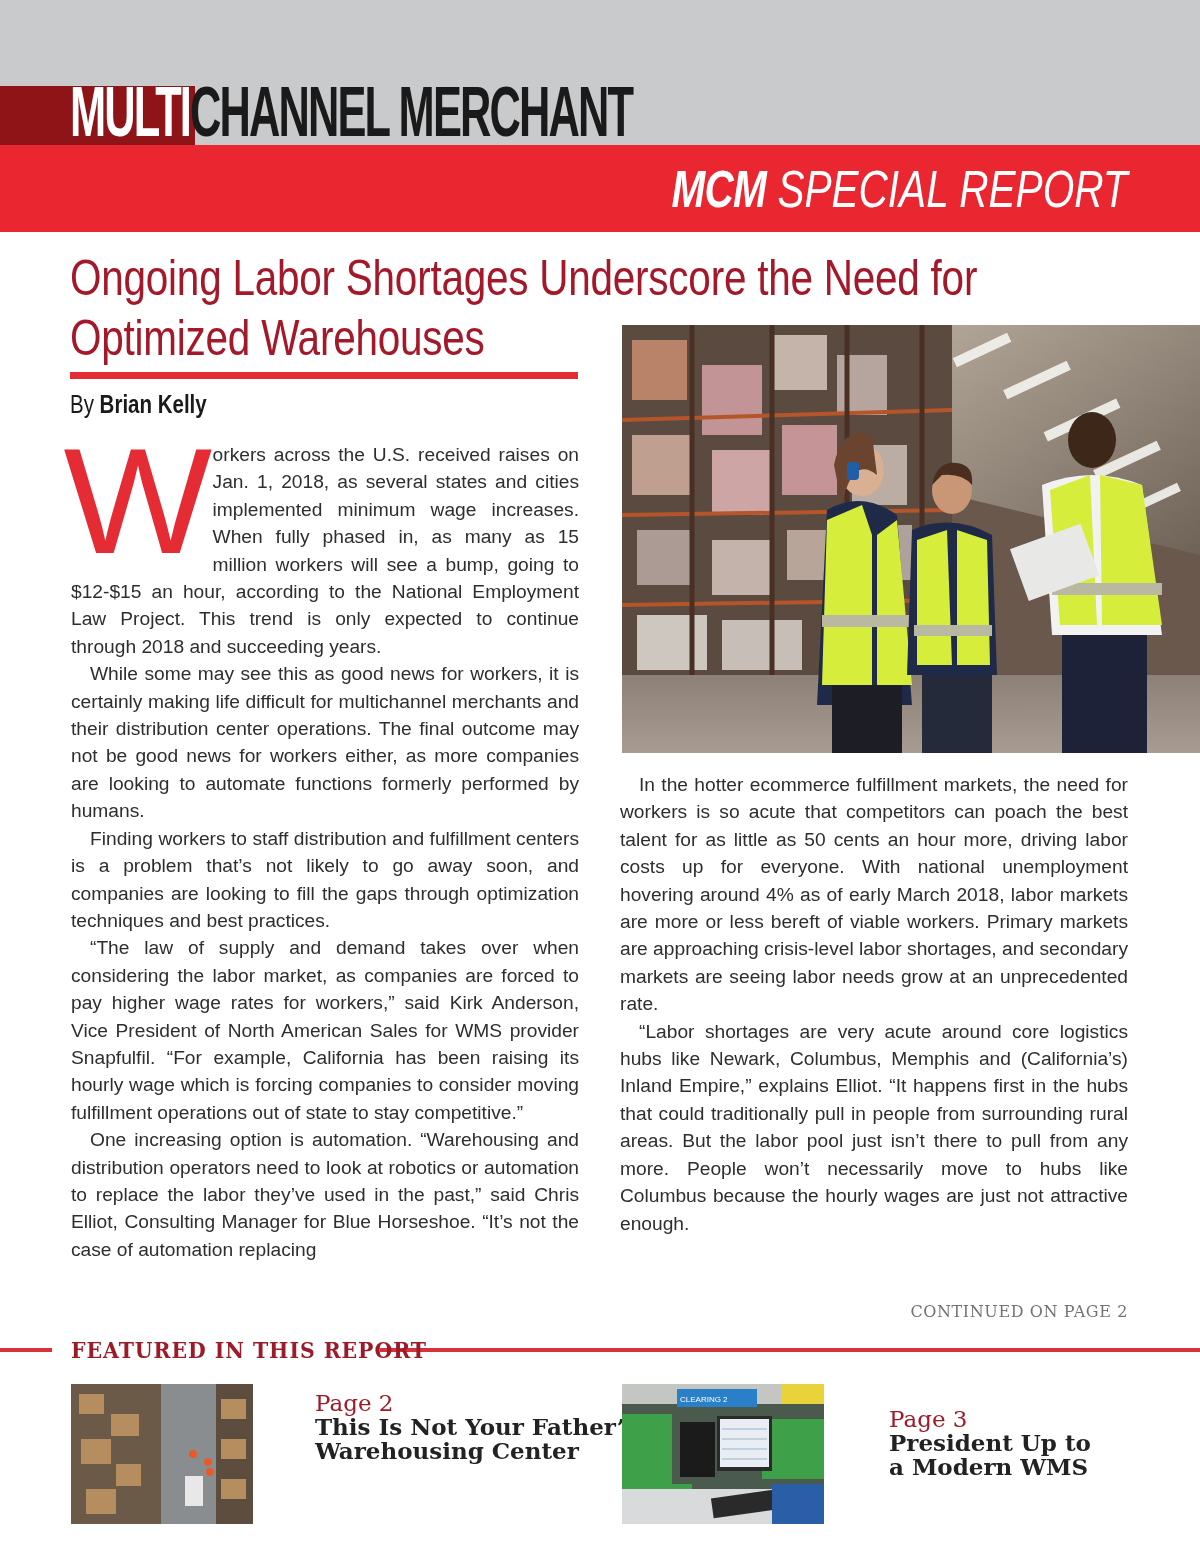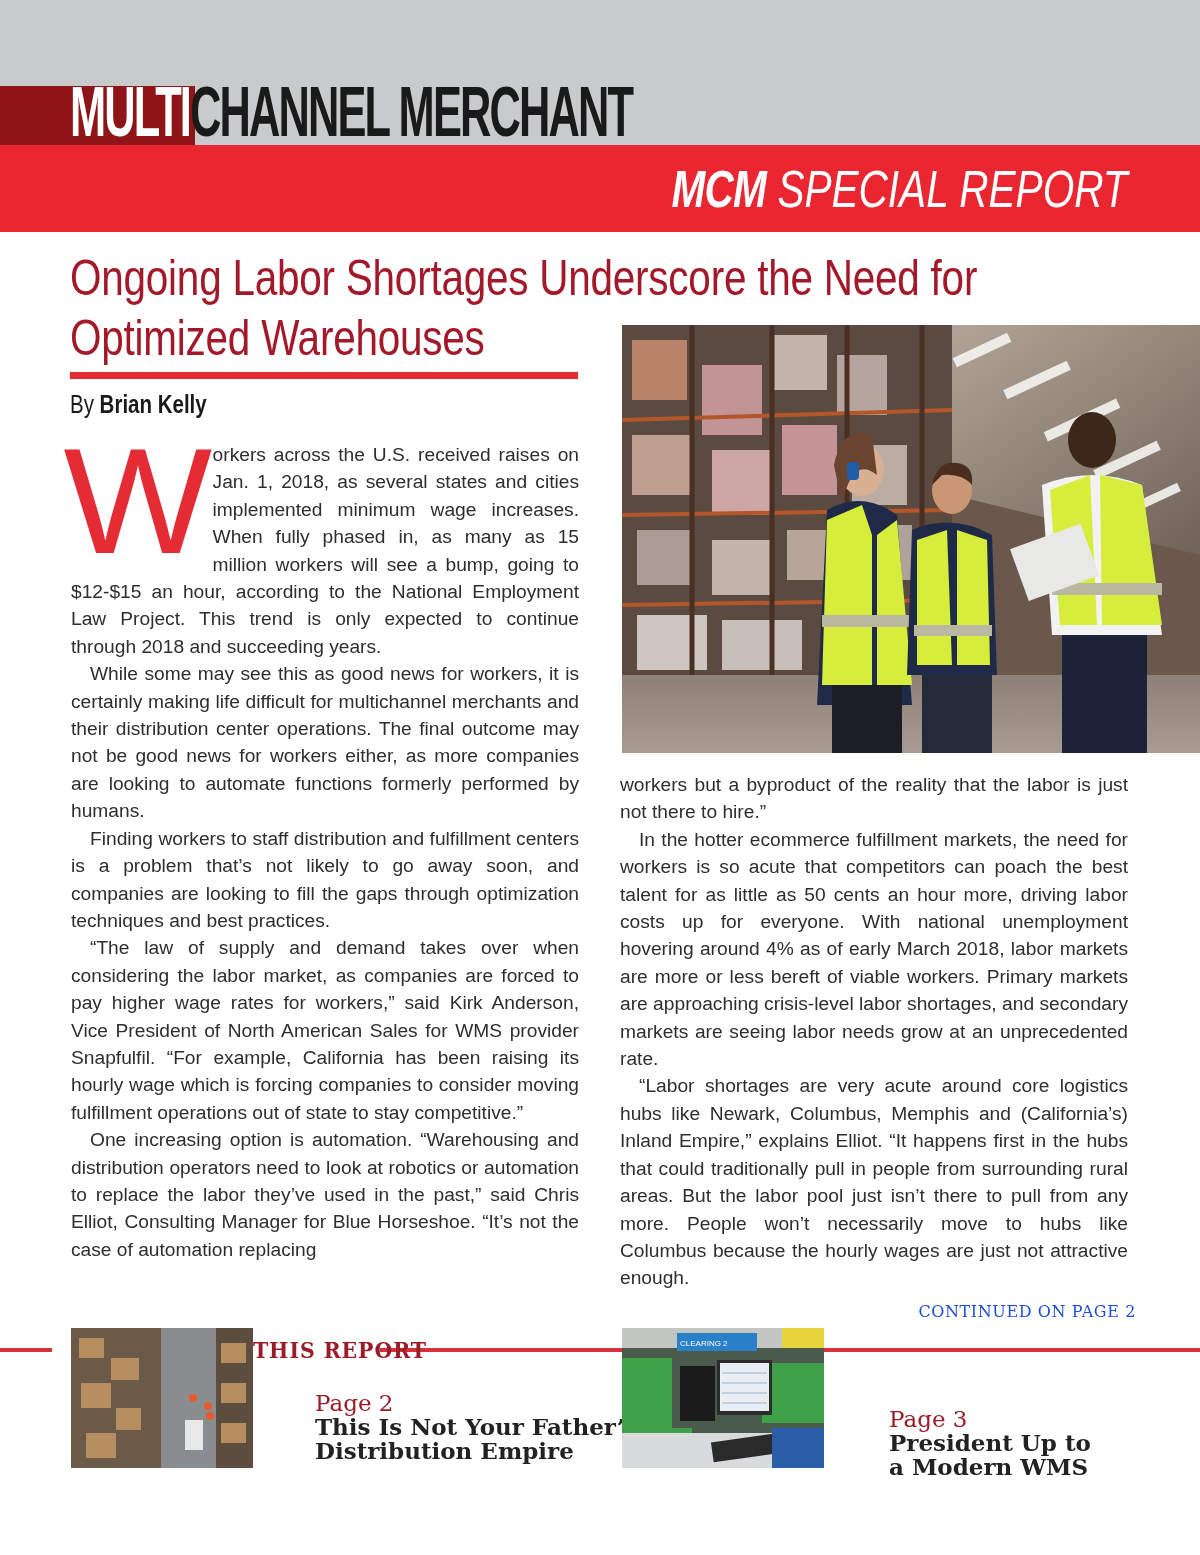--- a/index.html
+++ b/index.html
@@ -34,30 +34,30 @@
 
   
   .col { position: absolute; width: 508px; font-size: 19.2px; line-height: 27.4px; color: #2e2e2e;
     text-align: justify; hyphens: manual; }
   .col p { text-indent: 19px; }
   .col p.first { text-indent: 0; }
   .col-left { left: 71px; top: 441px; }
   .col-right { left: 620px; top: 771px; }
   .dropcap { float: left; font-size: 150px; line-height: 112px; color: #e52b34; font-weight: 400;
     margin: 4px 4px -6px -4px; font-family: "Liberation Sans", sans-serif; transform: scaleX(1.05); }
-  .continued { position: absolute; right: 64px; top: 1302px; font-family: "DejaVu Serif", serif;
-    font-size: 16px; letter-spacing: 0.6px; color: #1d4ed8; }
+  .continued { position: absolute; right: 72px; top: 1302px; font-family: "DejaVu Serif", serif;
+    font-size: 16px; letter-spacing: 0.6px; color: #737373; }
 
   
   .feat-rule-left { position: absolute; left: 0; top: 1348px; width: 52px; height: 4px; background: #d6323b; }
   .feat-rule-right { position: absolute; left: 380px; top: 1348px; width: 820px; height: 4px; background: #d6323b; }
   .feat-title { position: absolute; left: 71px; top: 1335px; font-family: "DejaVu Serif", serif; font-weight: 700;
     font-size: 22px; line-height: 30px; letter-spacing: 1px; color: #9b1b29; white-space: nowrap;
     transform: scaleX(0.93); transform-origin: left top; }
-  .feat-thumb { position: absolute; top: 1328px; width: 182px; height: 140px; overflow: hidden; }
+  .feat-thumb { position: absolute; top: 1384px; width: 182px; height: 140px; overflow: hidden; }
   .thumb-1 { left: 71px; }
   .thumb-2 { left: 622px; width: 202px; }
   .feat-text { position: absolute; top: 1392px; font-family: "DejaVu Serif", serif; }
   .feat-text-1 { left: 315px; }
   .feat-text-2 { left: 889px; margin-top: 16px; }
   .feat-page { font-size: 23px; line-height: 23px; color: #9b1b29; }
   .feat-headline { font-size: 23px; line-height: 24px; font-weight: 700; color: #222; }
 </style>
 </head>
 <body>
@@ -174,21 +174,20 @@
   <p class="first">
     <span class="dropcap">W</span><span>orkers across the U.S. received raises on Jan. 1, 2018, as several states and cities implemented minimum wage in­creases. When fully phased in, as many as 15 million workers will see a bump, going to $12-$15 an hour, according to the National Employment Law Project. This trend is only expected to continue through 2018 and succeeding years.</span>
   </p>
   <p>While some may see this as good news for workers, it is certainly making life difficult for multichannel mer­chants and their distribution center operations. The final outcome may not be good news for workers either, as more companies are looking to automate functions for­merly performed by humans.</p>
   <p>Finding workers to staff distribution and fulfillment centers is a problem that’s not likely to go away soon, and companies are looking to fill the gaps through opti­mization techniques and best practices.</p>
   <p>“The law of supply and demand takes over when considering the labor market, as companies are forced to pay higher wage rates for workers,” said Kirk An­derson, Vice President of North American Sales for WMS provider Snapfulfil. “For example, California has been raising its hourly wage which is forcing compa­nies to consider moving fulfillment operations out of state to stay competitive.”</p>
   <p>One increasing option is automation. “Warehousing and distribution operators need to look at robotics or automation to replace the labor they’ve used in the past,” said Chris Elliot, Consulting Manager for Blue Horseshoe. “It’s not the case of automation replacing</p>
 </div>
 
 <div class="col col-right">
-  <p class="first">workers but a byproduct of the reality that the labor is just not there to hire.”</p>
   <p>In the hotter ecommerce fulfillment markets, the need for workers is so acute that competitors can poach the best talent for as little as 50 cents an hour more, driving labor costs up for everyone. With national unem­ployment hovering around 4% as of early March 2018, labor markets are more or less bereft of viable workers. Primary markets are approaching crisis-level labor short­ages, and secondary markets are seeing labor needs grow at an unprecedented rate.</p>
   <p>“Labor shortages are very acute around core logistics hubs like Newark, Columbus, Memphis and (Califor­nia’s) Inland Empire,” explains Elliot. “It happens first in the hubs that could traditionally pull in people from sur­rounding rural areas. But the labor pool just isn’t there to pull from any more. People won’t necessarily move to hubs like Columbus because the hourly wages are just not attractive enough.</p>
 </div>
 <div class="continued">CONTINUED ON PAGE 2</div>
 
 <div class="feat-rule-left"></div>
 <div class="feat-rule-right"></div>
 <div class="feat-title">FEATURED IN THIS REPORT</div>
 
 <div class="feat-thumb thumb-1">
@@ -212,21 +211,21 @@
     <rect x="114" y="92" width="18" height="30" fill="#e8e8e8"></rect>
     <circle cx="122" cy="70" r="4" fill="#e85a2a"></circle>
       <circle cx="137" cy="78" r="4" fill="#e85a2a"></circle>
       <circle cx="139" cy="88" r="4" fill="#e85a2a"></circle>
   </svg>
 </div>
 <div class="feat-text feat-text-1">
   <div class="feat-page">Page 2</div>
   <div class="feat-headline">
     <span>This Is Not Your Father’s</span><br>
-    <span>Distribution Empire</span>
+    <span>Warehousing Center</span>
   </div>
 </div>
 
 <div class="feat-thumb thumb-2">
   <svg width="202" height="140" viewBox="0 0 202 140">
     <rect width="202" height="140" fill="#4a5a4c"></rect>
     <rect x="0" y="0" width="202" height="20" fill="#c3c6c2"></rect>
     <rect x="55" y="5" width="80" height="18" fill="#2a7fc9"></rect>
     <text x="58" y="18" font-size="8" fill="#ffffff" font-family="Liberation Sans, sans-serif">CLEARING 2</text>
     <rect x="160" y="0" width="42" height="20" fill="#e8d43a"></rect>

